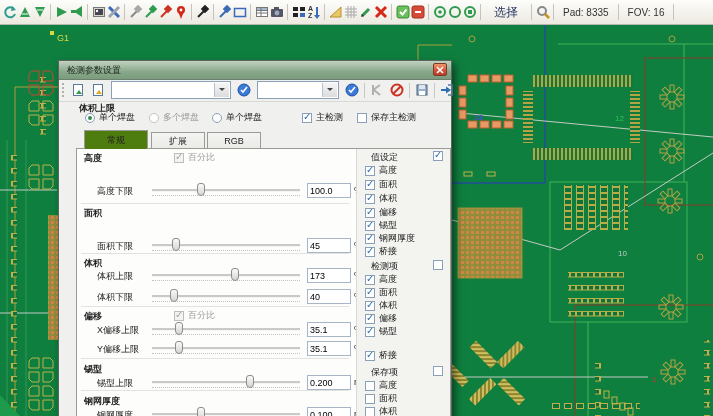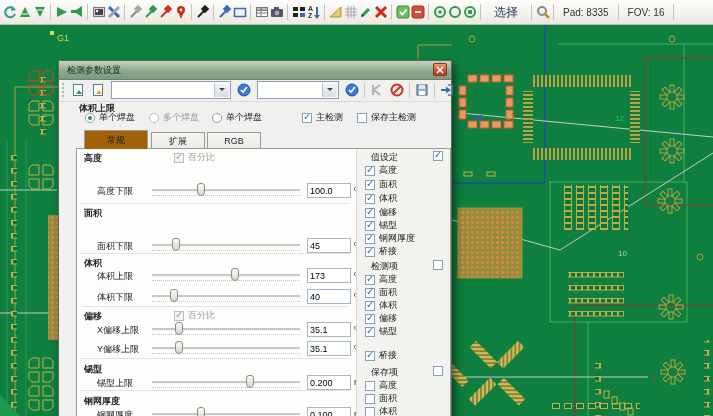--- a/index.html
+++ b/index.html
@@ -30,21 +30,21 @@
   .opt.dis{color:#9a9a9a;}
   .rb{width:10px;height:10px;border:1px solid #8aa0b8;border-radius:50%;background:#fff;position:relative;box-sizing:border-box;}
   .rb.on:after{content:"";position:absolute;left:2px;top:2px;width:4px;height:4px;border-radius:50%;background:#2f8a4f;}
   .opt.dis .rb{border-color:#c2c2c2;}
   .cb{width:10px;height:10px;border:1px solid #8aa0b8;background:#fff;position:relative;box-sizing:border-box;flex:0 0 auto;}
   .cb.on:after{content:"\2713";position:absolute;left:0px;top:-3px;font-size:10px;font-weight:bold;color:#2d6fb0;}
   .cb.dis{background:#f3f3f1;border-color:#bdbdbd;}
   .cb.dis.on:after{color:#a3a3a3;}
   
   .tab{position:absolute;height:29px;top:71px;background:linear-gradient(#f4f4f2,#e2e2de);border:1px solid #9a9a96;border-bottom:none;font-size:9px;color:#222;text-align:center;line-height:16px;box-sizing:border-box;}
-  .tab.on{top:69px;height:19px;background:#a16207;line-height:19px;z-index:3;}
+  .tab.on{top:69px;height:19px;background:#4d7c0f;line-height:19px;z-index:3;}
   .tpanel{position:absolute;left:17px;top:87px;width:375px;height:285px;background:#fdfdfc;border:1px solid #9a9a96;box-sizing:border-box;z-index:2;}
   .larea{position:absolute;left:0;top:0;width:279px;height:100%;}
   .rarea{position:absolute;right:0;top:0;width:94px;height:100%;background:#f3f3f0;border-left:1px solid #dadad6;box-sizing:border-box;}
   .sech{position:absolute;left:7px;font-size:9px;font-weight:bold;color:#222;}
   .pct{position:absolute;left:97px;display:flex;align-items:center;gap:4px;font-size:9px;color:#9a9a9a;}
   .hsep{position:absolute;left:4px;width:268px;border-top:1px solid #e2e2de;}
   .srow{position:absolute;left:0;width:100%;height:20px;}
   .rlabel{position:absolute;left:20px;top:2px;font-size:9px;color:#222;}
   .slider{position:absolute;left:75px;top:0;width:148px;height:14px;}
   .slider .track{position:absolute;left:0;right:0;top:6px;height:2px;background:#c9c9c5;border-bottom:1px solid #f5f5f3;}

